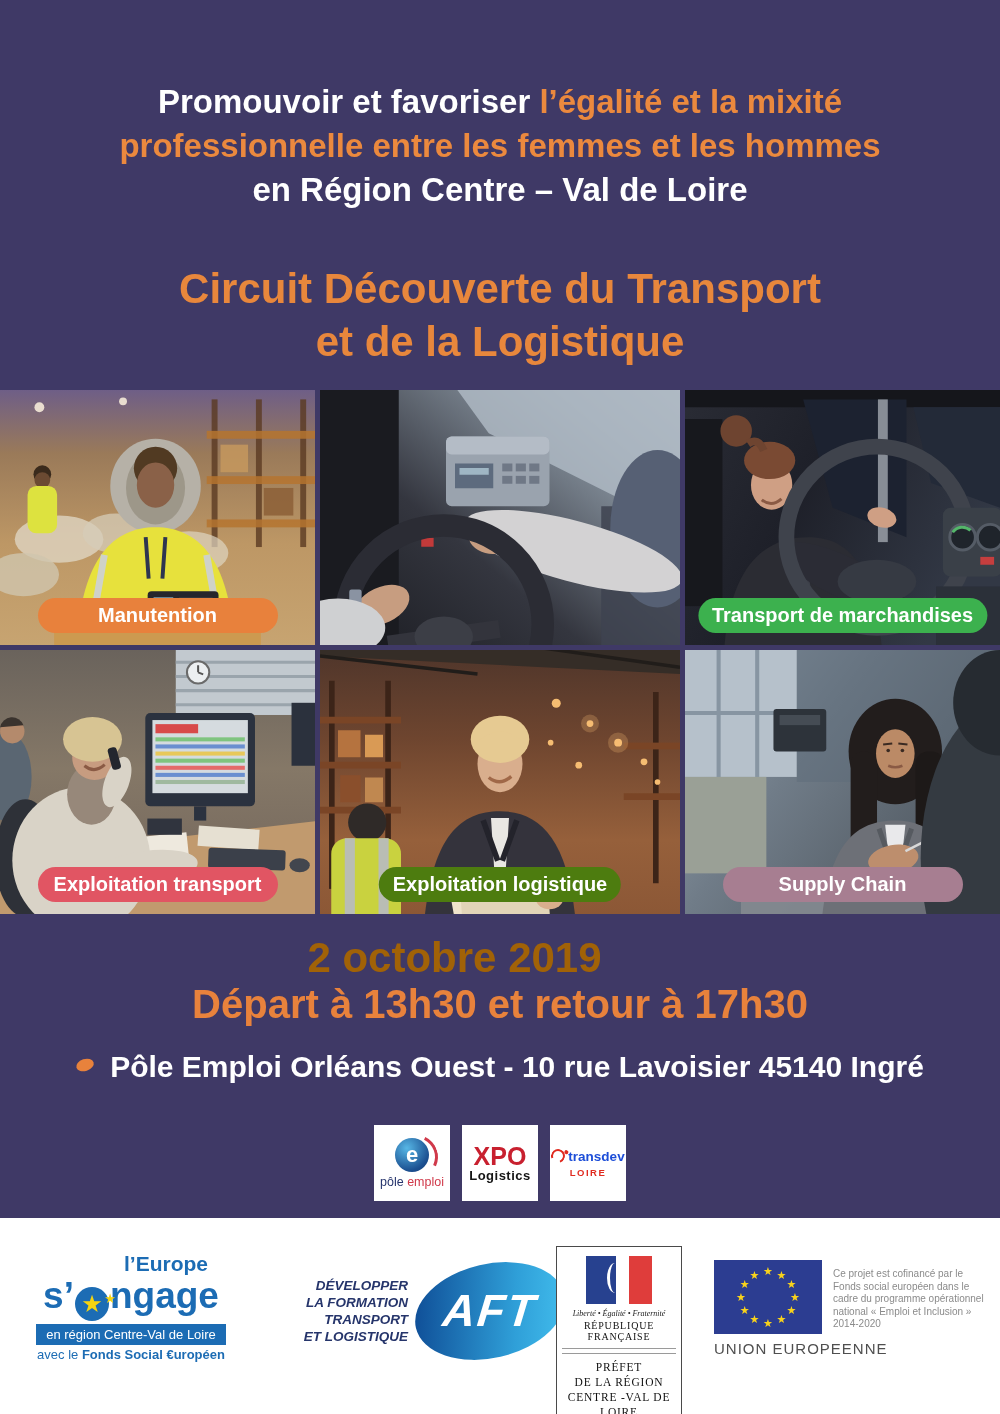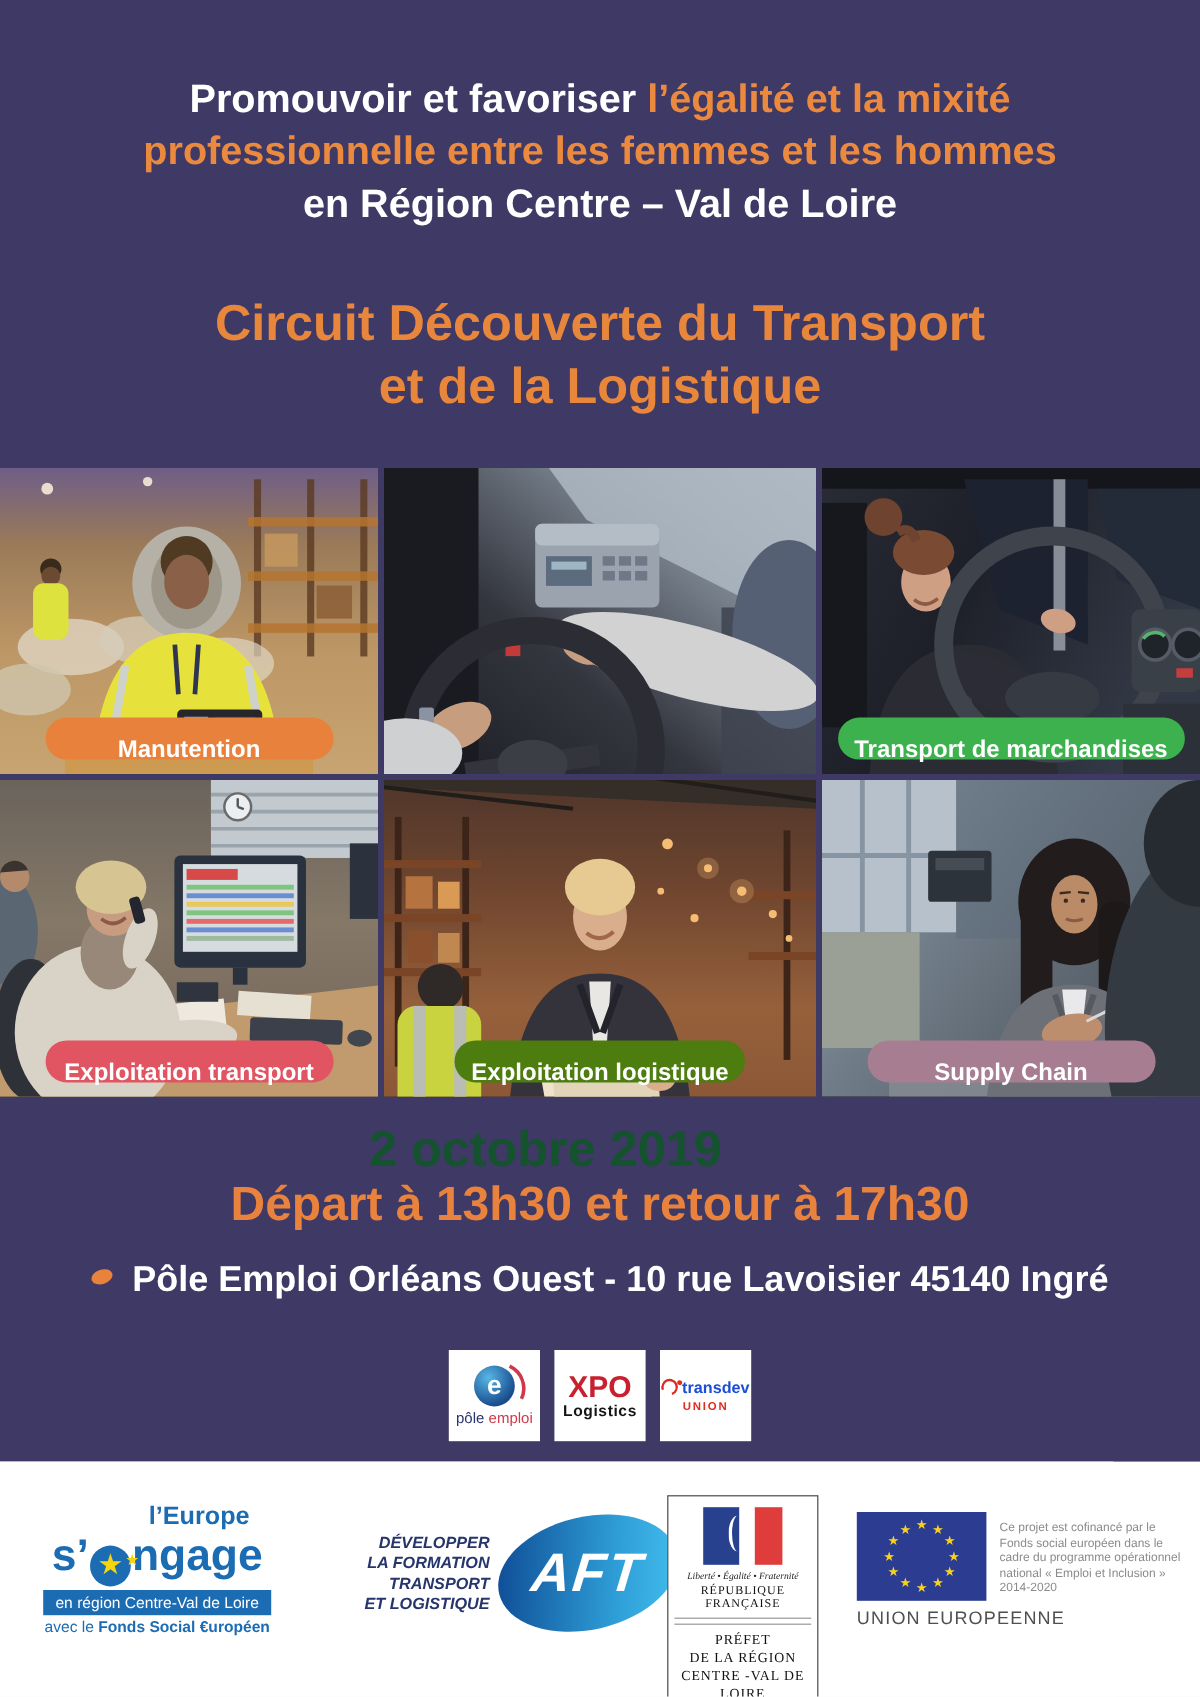--- a/index.html
+++ b/index.html
@@ -2,36 +2,36 @@
 <html><head>
 <meta charset="utf-8">
 <style>
   html,body{margin:0;padding:0;background:#fff;}
   body{width:1000px;height:1414px;font-family:"Liberation Sans","DejaVu Sans",sans-serif;}
   .poster{position:relative;width:1000px;height:1414px;overflow:hidden;background:#fff;}
   .purple-band{position:absolute;top:0;left:0;width:1000px;height:1218px;background:#3F3966;}
 
   
   .hero{position:absolute;top:0;left:0;width:1000px;height:390px;text-align:center;}
-  .headline{margin:0;padding-top:60px;font-size:33px;line-height:44px;font-weight:700;}
+  .headline{margin:0;padding-top:80px;font-size:33px;line-height:44px;font-weight:700;}
   .w{color:#ffffff;} .o{color:#EB893E;}
   .title{margin:0;padding-top:50px;font-size:42px;line-height:53px;font-weight:700;color:#E8873C;}
 
   
   .grid{position:absolute;top:390px;left:0;width:1000px;display:grid;
         grid-template-columns:315px 360px 315px;grid-template-rows:255px 264px;gap:5px;}
   .cell{position:relative;margin:0;overflow:hidden;background:#2b2b33;}
   .cell svg{display:block;width:100%;height:100%;}
   .badge{position:absolute;bottom:12px;left:50%;transform:translateX(-50%);
-         min-width:240px;height:35px;line-height:35px;padding:10px 14px;border-radius:19px;
+         min-width:240px;height:35px;line-height:35px;padding:0 14px;border-radius:19px;
          color:#fff;font-size:20px;font-weight:700;text-align:center;white-space:nowrap;box-sizing:border-box;}
 
   
   .event-date{position:absolute;top:934px;width:909px;text-align:center;
-              font-size:42px;font-weight:700;color:#14532d;}
+              font-size:42px;font-weight:700;color:#a16207;}
   .event-sched{position:absolute;top:982px;width:1000px;text-align:center;
                font-size:40px;font-weight:700;color:#E8823C;}
   .event-loc{position:absolute;top:1050px;width:1000px;text-align:center;
              font-size:30px;font-weight:700;color:#ffffff;}
   .bullet{display:inline-block;width:18px;height:12px;border-radius:50%;
           background:#E8823C;transform:rotate(-18deg);margin-right:16px;vertical-align:6px;}
 
   
   .partners{position:absolute;top:1118px;left:0;width:1000px;height:90px;
             display:flex;align-items:center;justify-content:center;gap:12px;}
@@ -392,21 +392,21 @@
     </div>
     <div class="tile">
       <div class="xpo1">XPO</div>
       <div class="xpo2">Logistics</div>
     </div>
     <div class="tile">
       <div class="td1">
           <span class="td-icon"></span>
           <span>transdev</span>
         </div>
-      <div class="td2">UNION</div>
+      <div class="td2">LOIRE</div>
     </div>
   </div>
 
   <footer class="footer">
 
     <div class="eur">
       <div class="eur-l1">l’Europe</div>
       <div class="eur-l2"><span>s’</span><span class="eo">
             <span class="st">★</span>
           </span><span>ngage</span></div>

